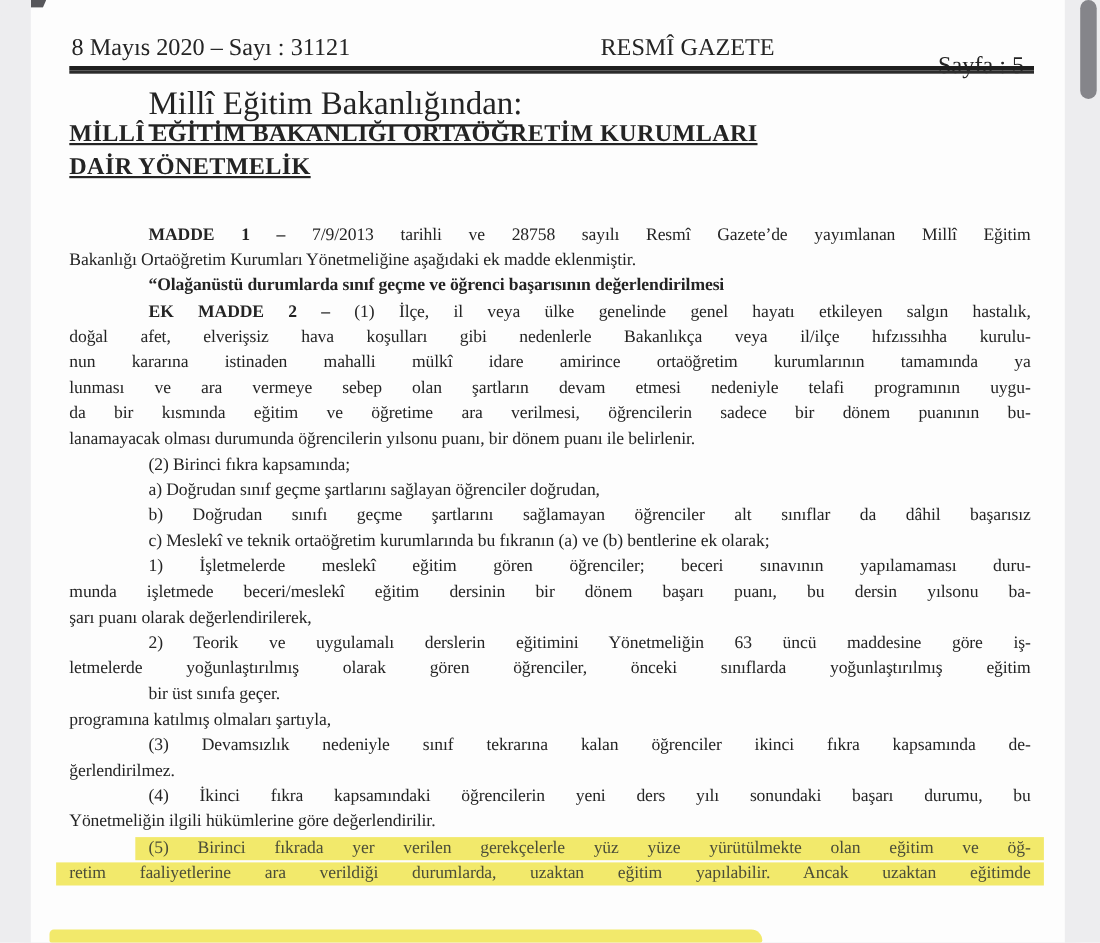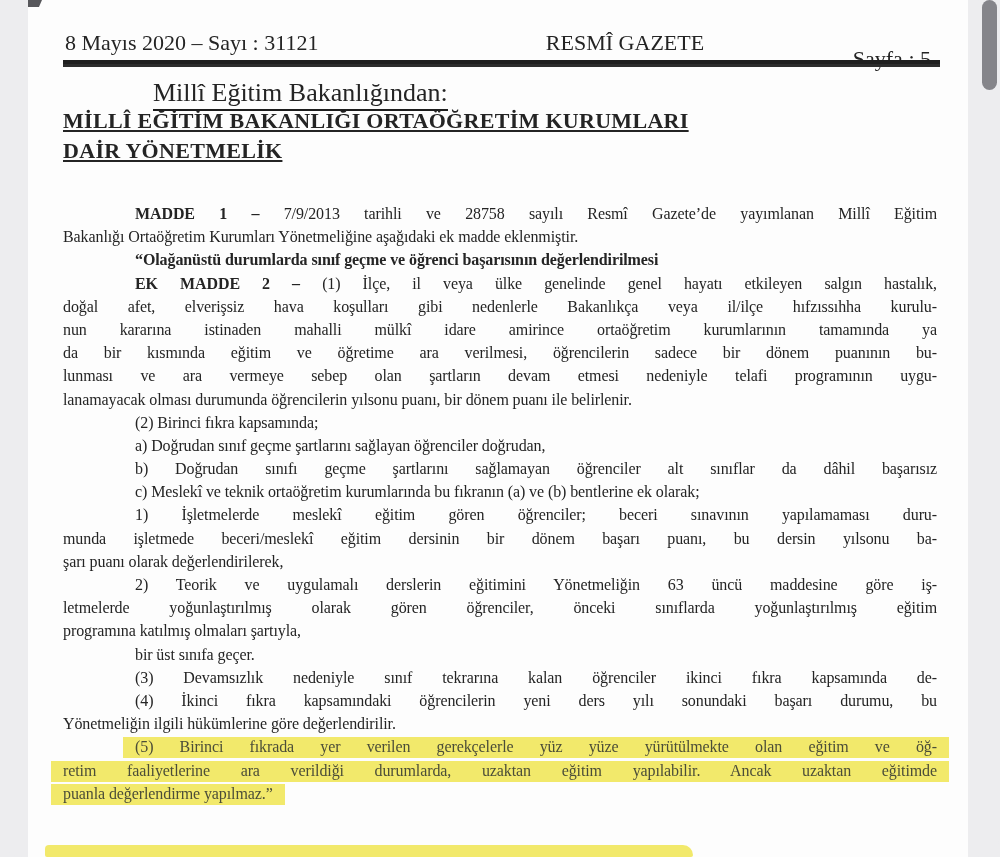--- a/index.html
+++ b/index.html
@@ -13,22 +13,22 @@
   .paper{position:absolute;left:28px;top:0;width:940px;height:857px;background:var(--paper);}
   .scan-artifact{position:absolute;left:0;top:0;width:14px;height:7px;background:#57575b;
     clip-path:polygon(0 0,100% 0,78% 100%,0 100%);}
   
   .gz-header{position:absolute;left:35px;right:31px;top:30px;height:28px;font-size:22px;}
   .gz-date{position:absolute;left:2px;top:0;}
   .gz-name{position:absolute;left:562px;top:0;transform:translateX(-50%);}
   .gz-page{position:absolute;right:6px;top:16px;}
   .double-rule{position:absolute;left:35px;width:877px;top:60px;height:3px;
     border-top:4px solid var(--rule);border-bottom:3px solid #2c2c2c;}
-  .from-line{position:absolute;left:107px;top:78px;font-size:26px;
-    border-bottom:2px solid #1c1c1c;padding-bottom:1px;margin-left:18px;}
+  .from-line{position:absolute;left:107px;top:78px;font-size:30px;
+    border-bottom:2px solid #1c1c1c;padding-bottom:1px;}
   .doc-title{position:absolute;left:35px;width:874px;top:106px;text-align:left;
     font-weight:bold;font-size:22px;line-height:30px;letter-spacing:.3px;text-decoration:underline;}
   
   .body{position:absolute;left:35px;top:202px;width:874px;font-size:16px;letter-spacing:-0.1px;}
   .line{height:23.2px;line-height:23.2px;white-space:nowrap;}
   .line.j{white-space:normal;text-align:justify;text-align-last:justify;}
   .line.ind{text-indent:72px;}
   .line.hl{color:var(--hl-text);}
   .hlbg{background:var(--highlight);padding:1px 12px 3px;margin:0 -12px;}
   .hl-band{position:absolute;left:17px;top:845px;width:648px;height:12px;
@@ -61,37 +61,37 @@
 
     <div class="hl-band"></div>
 
     <div class="body">
         <div class="line ind j"><span><b>MADDE 1 – </b>7/9/2013 tarihli ve 28758 sayılı Resmî Gazete’de yayımlanan Millî Eğitim</span></div>
         <div class="line"><span>Bakanlığı Ortaöğretim Kurumları Yönetmeliğine aşağıdaki ek madde eklenmiştir.</span></div>
         <div class="line ind"><span><b>“Olağanüstü durumlarda sınıf geçme ve öğrenci başarısının değerlendirilmesi</b></span></div>
         <div class="line ind j"><span><b>EK MADDE 2 – </b>(1) İlçe, il veya ülke genelinde genel hayatı etkileyen salgın hastalık,</span></div>
         <div class="line j"><span>doğal afet, elverişsiz hava koşulları gibi nedenlerle Bakanlıkça veya il/ilçe hıfzıssıhha kurulu-</span></div>
         <div class="line j"><span>nun kararına istinaden mahalli mülkî idare amirince ortaöğretim kurumlarının tamamında ya</span></div>
+        <div class="line j"><span>lunması ve ara vermeye sebep olan şartların devam etmesi nedeniyle telafi programının uygu-</span></div>
         <div class="line j"><span>da bir kısmında eğitim ve öğretime ara verilmesi, öğrencilerin sadece bir dönem puanının bu-</span></div>
-        <div class="line j"><span>lunması ve ara vermeye sebep olan şartların devam etmesi nedeniyle telafi programının uygu-</span></div>
         <div class="line"><span>lanamayacak olması durumunda öğrencilerin yılsonu puanı, bir dönem puanı ile belirlenir.</span></div>
         <div class="line ind"><span>(2) Birinci fıkra kapsamında;</span></div>
         <div class="line ind"><span>a) Doğrudan sınıf geçme şartlarını sağlayan öğrenciler doğrudan,</span></div>
         <div class="line ind j"><span>b) Doğrudan sınıfı geçme şartlarını sağlamayan öğrenciler alt sınıflar da dâhil başarısız</span></div>
         <div class="line ind"><span>c) Meslekî ve teknik ortaöğretim kurumlarında bu fıkranın (a) ve (b) bentlerine ek olarak;</span></div>
         <div class="line ind j"><span>1) İşletmelerde meslekî eğitim gören öğrenciler; beceri sınavının yapılamaması duru-</span></div>
         <div class="line j"><span>munda işletmede beceri/meslekî eğitim dersinin bir dönem başarı puanı, bu dersin yılsonu ba-</span></div>
         <div class="line"><span>şarı puanı olarak değerlendirilerek,</span></div>
         <div class="line ind j"><span>2) Teorik ve uygulamalı derslerin eğitimini Yönetmeliğin 63 üncü maddesine göre iş-</span></div>
         <div class="line j"><span>letmelerde yoğunlaştırılmış olarak gören öğrenciler, önceki sınıflarda yoğunlaştırılmış eğitim</span></div>
+        <div class="line ind"><span>bir üst sınıfa geçer.</span></div>
         <div class="line"><span>programına katılmış olmaları şartıyla,</span></div>
-        <div class="line ind"><span>bir üst sınıfa geçer.</span></div>
         <div class="line ind j"><span>(3) Devamsızlık nedeniyle sınıf tekrarına kalan öğrenciler ikinci fıkra kapsamında de-</span></div>
+        <div class="line"><span>ğerlendirilmez.</span></div>
         <div class="line ind j"><span>(4) İkinci fıkra kapsamındaki öğrencilerin yeni ders yılı sonundaki başarı durumu, bu</span></div>
         <div class="line"><span>Yönetmeliğin ilgili hükümlerine göre değerlendirilir.</span></div>
         <div class="line ind j hl"><span class="hlbg">(5) Birinci fıkrada yer verilen gerekçelerle yüz yüze yürütülmekte olan eğitim ve öğ-</span></div>
         <div class="line j hl"><span class="hlbg">retim faaliyetlerine ara verildiği durumlarda, uzaktan eğitim yapılabilir. Ancak uzaktan eğitimde</span></div>
-        <div class="line hl"><span class="hlbg">puanla değerlendirme yapılmaz.”</span></div>
       </div>
   </div>
 
   <div class="scrollbar-thumb"></div>
 </div>
 
 </body></html>

